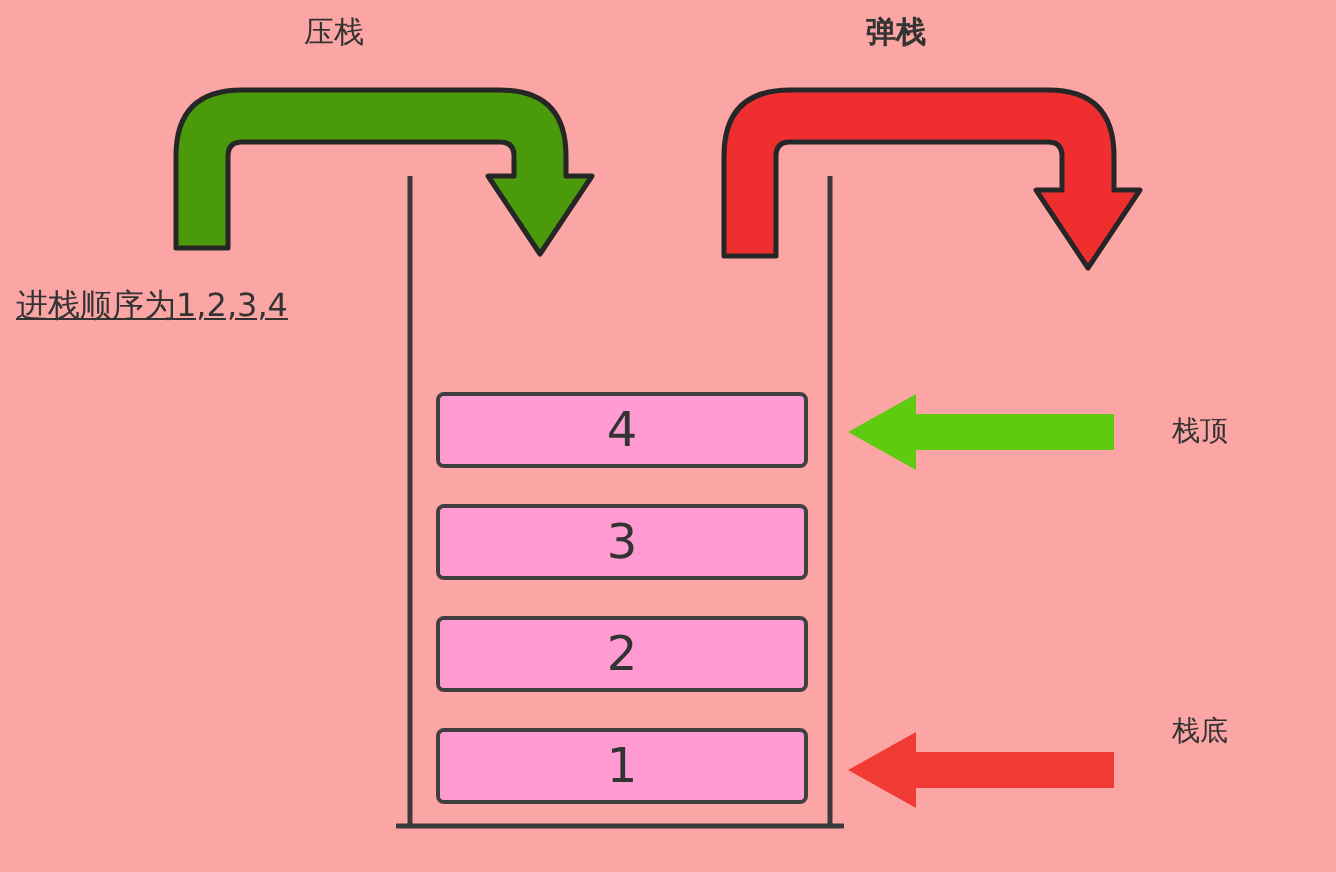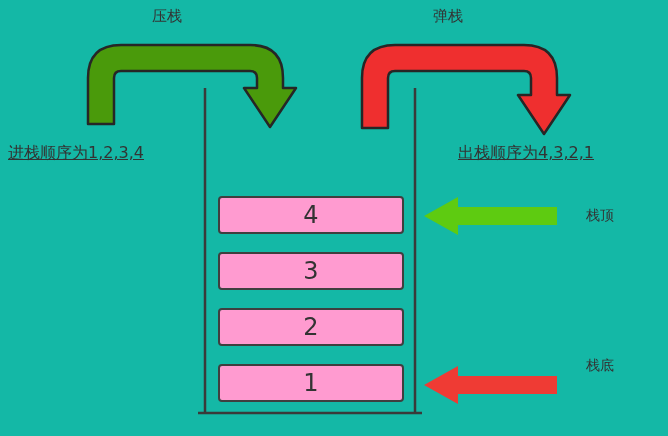--- a/index.html
+++ b/index.html
@@ -1,19 +1,19 @@
 <!DOCTYPE html>
 <html><head>
 <meta charset="utf-8">
 <style>
   html,body{margin:0;padding:0;background:#ffffff;}
   #canvas{
     position:relative;
     width:668px;height:436px;
-    background:#14b8a6;
+    background:#fca5a5;
     font-family:"DejaVu Sans","Liberation Sans",sans-serif;
     color:#333;
     overflow:hidden;
   }
   #diagram-svg{position:absolute;left:0;top:0;width:668px;height:436px;}
   .label{
     position:absolute;
     font-size:15px;
     color:#333;
     white-space:nowrap;
@@ -52,24 +52,23 @@
     <path d="M 362 128 L 362 78 Q 362 45 395 45 L 524 45 Q 557 45 557 78 L 557 95
              L 570 95 L 544 134 L 518 95 L 531 95 L 531 78 Q 531 71 524 71
              L 395 71 Q 388 71 388 78 L 388 128 Z" stroke="#262626" stroke-width="2.5" stroke-linejoin="round" fill="#ef2f2f"></path>
 
     <polygon points="424,216 458,197 458,207 557,207 557,225 458,225 458,235" fill="#5ecb11"></polygon>
 
     <polygon points="424,385 458,366 458,376 557,376 557,394 458,394 458,404" fill="#ef3b34"></polygon>
   </svg>
 
   <div class="label" style="left:152px;top:7px;">压栈</div>
-  <div class="label" style="left:433px;top:7px;">弹栈</div>
+  <div class="label" style="left:433px;top:7px;font-weight:bold;">弹栈</div>
 
   <div class="label order-text" style="left:8px;top:143px;">进栈顺序为1,2,3,4</div>
-  <div class="label order-text" style="left:458px;top:143px;">出栈顺序为4,3,2,1</div>
 
   <div id="item-0" class="stack-item">4</div>
   <div id="item-1" class="stack-item">3</div>
   <div id="item-2" class="stack-item">2</div>
   <div id="item-3" class="stack-item">1</div>
 
   <div class="label pointer-label" style="left:586px;top:207px;">栈顶</div>
   <div class="label pointer-label" style="left:586px;top:357px;">栈底</div>
 
 </div>

